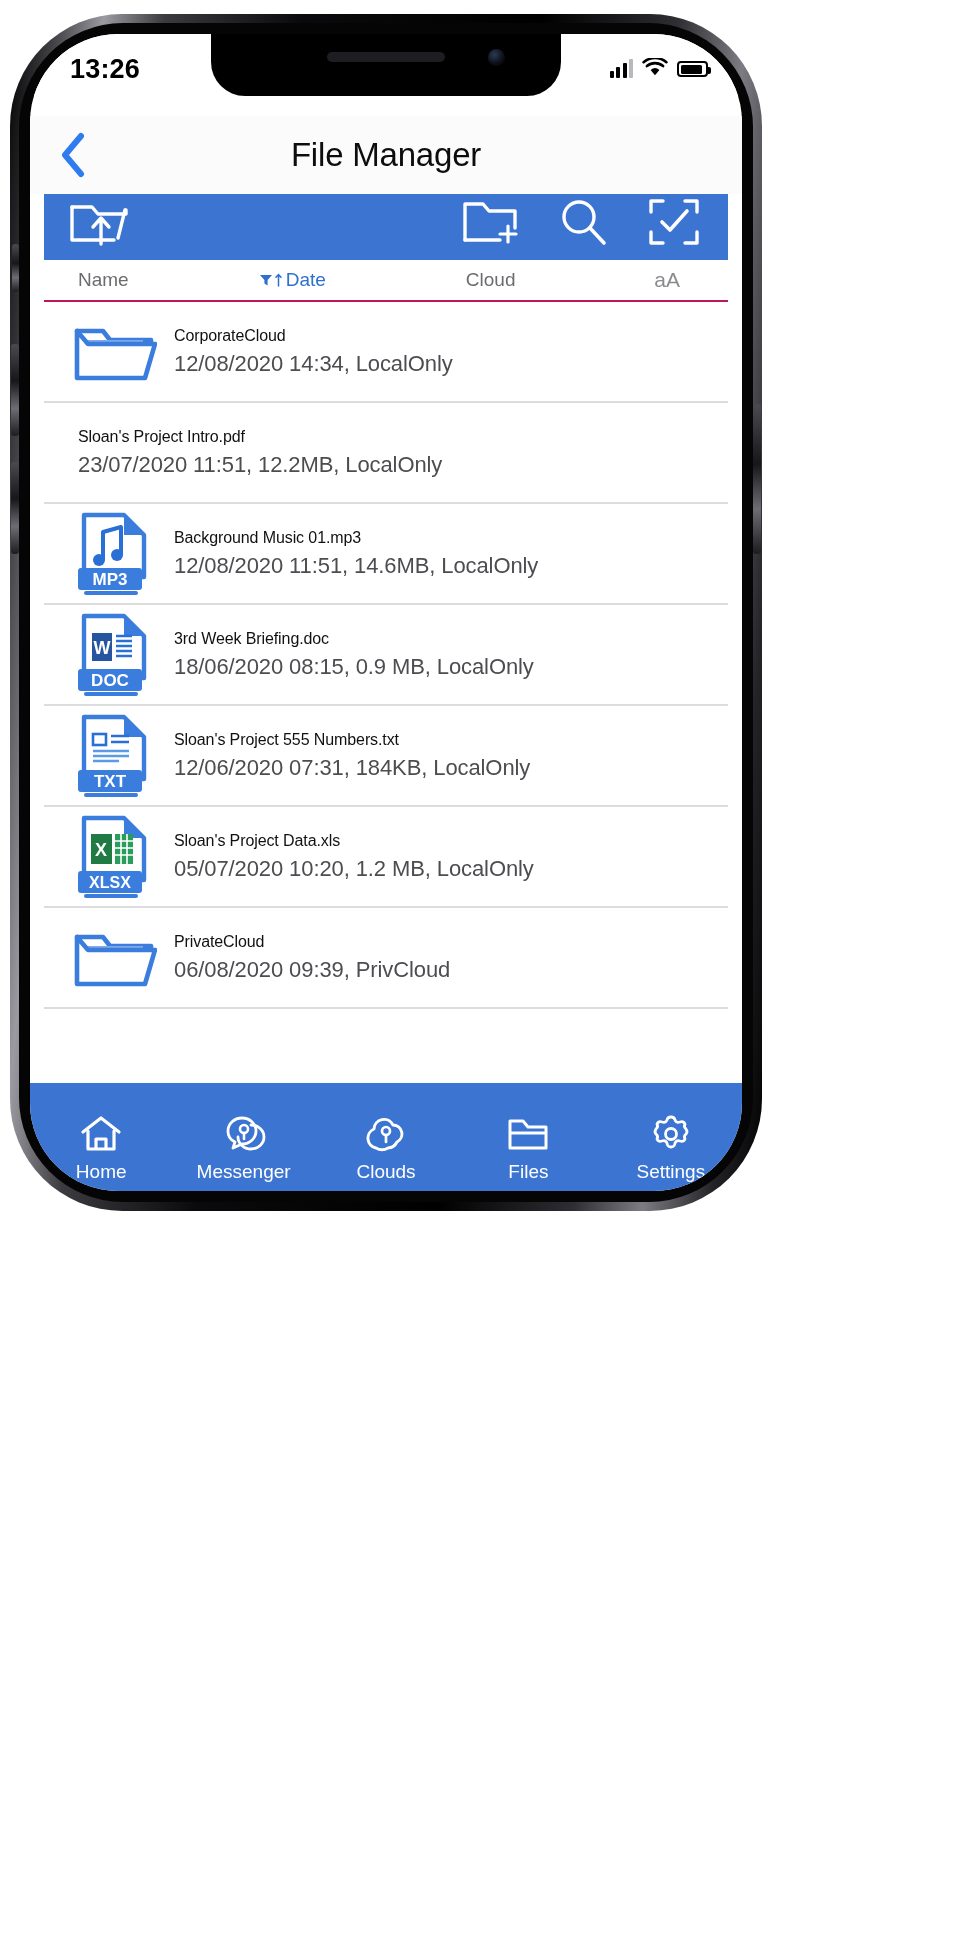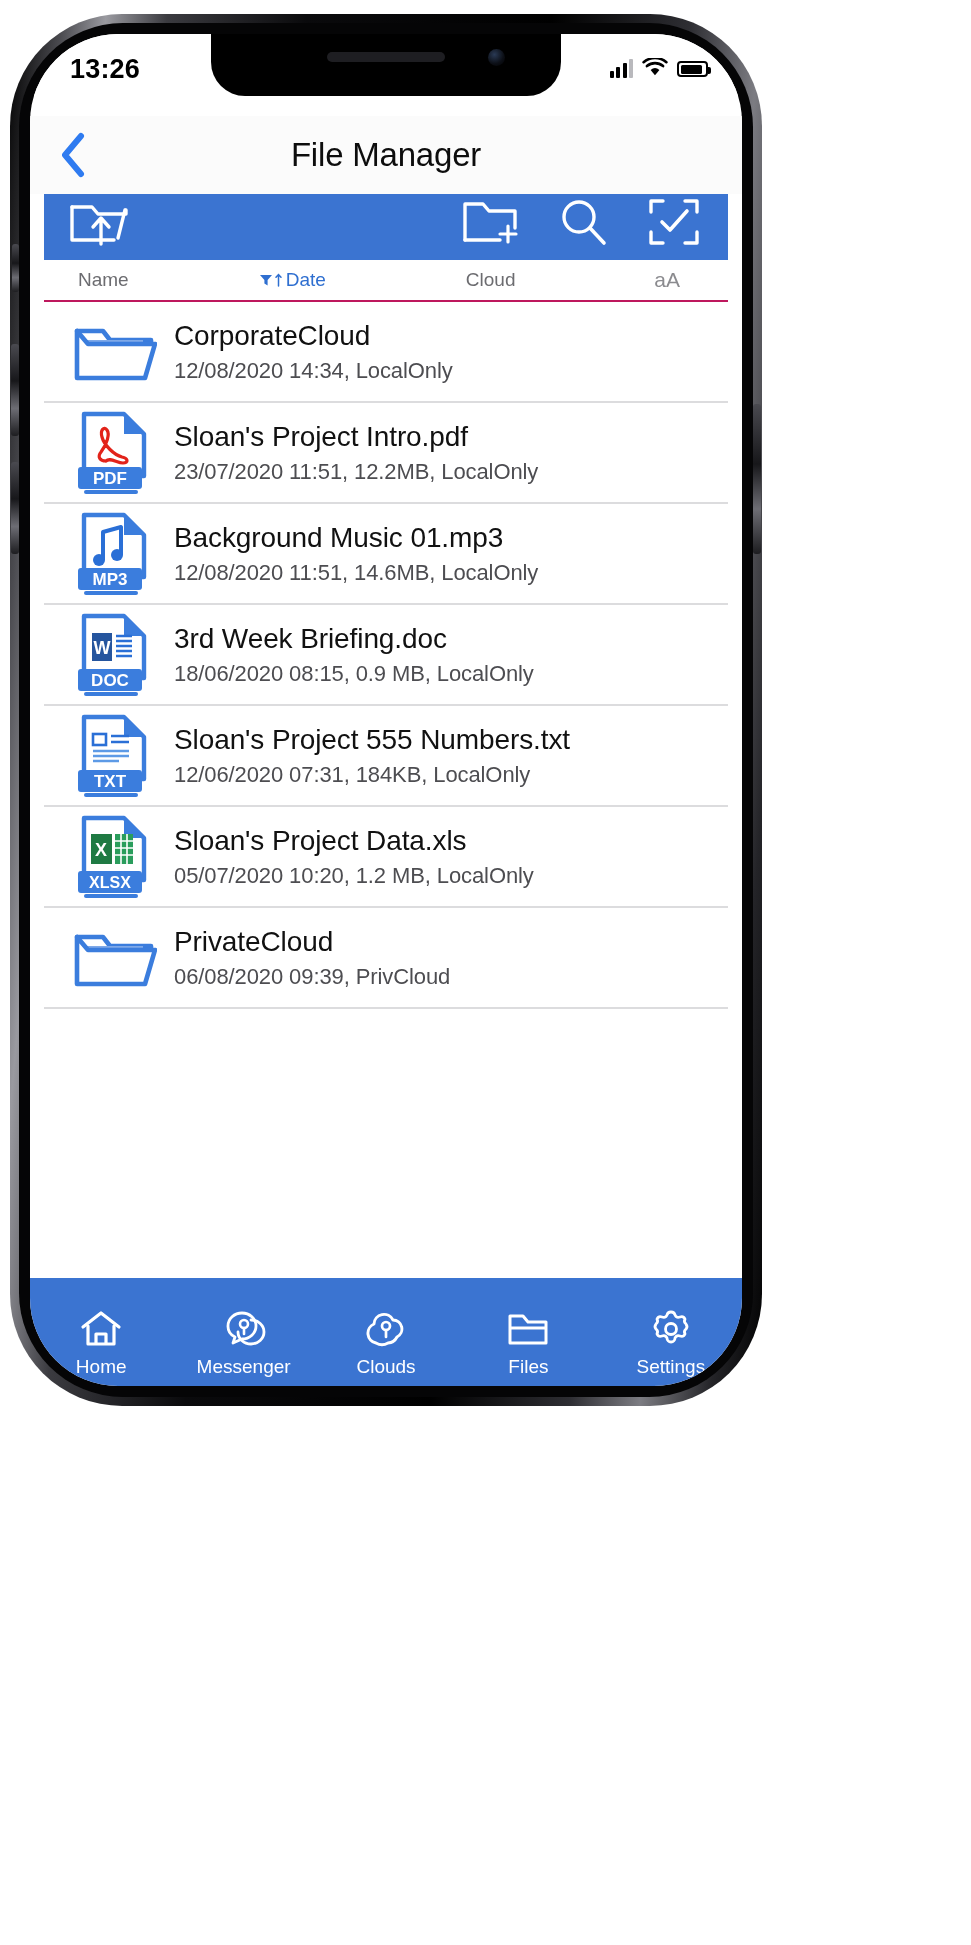--- a/index.html
+++ b/index.html
@@ -14,21 +14,21 @@
   .scene {
     position: relative;
     width: 971px; height: 1945px;
     background: #ffffff;
   }
 
   
   .device {
     position: absolute;
     left: 10px; top: 14px;
-    width: 752px; height: 1392px;
+    width: 752px; height: 1197px;
   }
   .band {
     position: absolute; inset: 0;
     border-radius: 112px;
     background: linear-gradient(95deg,#000 0%,#4b4b50 6%,#9a9aa0 11%,#3b3b40 18%,#0a0a0c 34%,#000 62%,#2e2e33 78%,#7c7c82 86%,#242428 94%,#000 100%);
   }
   .band-inner {
     position: absolute; left: 9px; top: 9px; right: 9px; bottom: 9px;
     border-radius: 104px;
     background: #050506;
@@ -173,21 +173,21 @@
     display: flex; align-items: center;
     border-bottom: 2px solid #dcdcde;
     cursor: pointer;
     padding-left: 22px;
   }
   .ficon {
     width: 96px; min-width: 96px; height: 84px;
     display: flex; align-items: center; justify-content: center;
   }
   .finfo { margin-left: 12px; }
-  .fname { font-size: 28px; color: #111; letter-spacing: -0.1px; }
+  .fname { font-size: 16px; color: #111; letter-spacing: -0.1px; }
   .fmeta { font-size: 22px; color: #4d4d51; margin-top: 6px; letter-spacing: -0.1px; }
 
   
   .tabbar {
     position: absolute; left: 0; right: 0; bottom: 0;
     height: 108px;
     background: #3b74d1;
     display: flex; align-items: flex-start;
     padding-top: 30px;
     z-index: 22;
@@ -310,30 +310,20 @@
               <path d="M6 16 V63 h68 l10 -34 H17 z" fill="#fff" stroke="#3b7ddd" stroke-width="4.6" stroke-linejoin="round"></path>
             </svg>
           </div>
           <div class="finfo">
             <div class="fname">CorporateCloud</div>
             <div class="fmeta">12/08/2020 14:34, LocalOnly</div>
           </div>
         </div>
 
         <div class="frow">
-          <div class="ficon">
-            <svg width="80" height="88" viewBox="0 0 80 88">
-              <path d="M10 5 h40 l20 20 v42 H10 z" fill="#fff" stroke="#3b7ddd" stroke-width="4.4" stroke-linejoin="round"></path>
-              <path d="M50 5 v20 h20" fill="#3b7ddd"></path>
-              <path d="M32 52 c-6 0 -9 -4 -5 -9 c6 -8 9 -18 6 -22 c-3 -4 -7 0 -5 7 c2 8 12 18 20 20 c6 1 7 6 1 6 c-6 0 -13 -6 -17 -2" fill="none" stroke="#e2231a" stroke-width="3.2" stroke-linecap="round" stroke-linejoin="round"></path>
-              <rect x="4" y="58" width="64" height="22" rx="3" fill="#3b7ddd"></rect>
-              <text x="36" y="75" font-family="'Liberation Sans',sans-serif" font-size="17" font-weight="bold" fill="#fff" text-anchor="middle">PDF</text>
-              <path d="M12 83 h50" stroke="#3b7ddd" stroke-width="4" stroke-linecap="round"></path>
-            </svg>
-          </div>
           <div class="finfo">
             <div class="fname">Sloan's Project Intro.pdf</div>
             <div class="fmeta">23/07/2020 11:51, 12.2MB, LocalOnly</div>
           </div>
         </div>
 
         <div class="frow">
           <div class="ficon">
             <svg width="80" height="88" viewBox="0 0 80 88">
               <path d="M10 5 h40 l20 20 v42 H10 z" fill="#fff" stroke="#3b7ddd" stroke-width="4.4" stroke-linejoin="round"></path>

